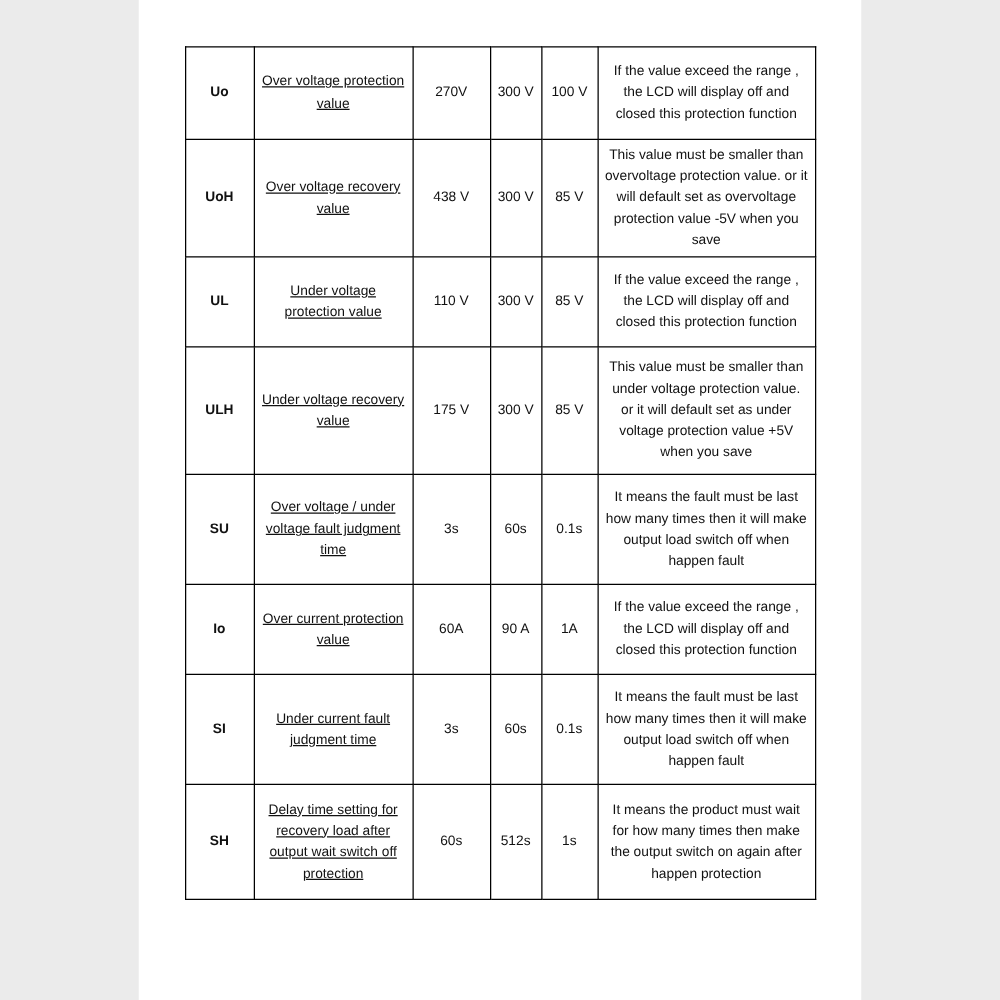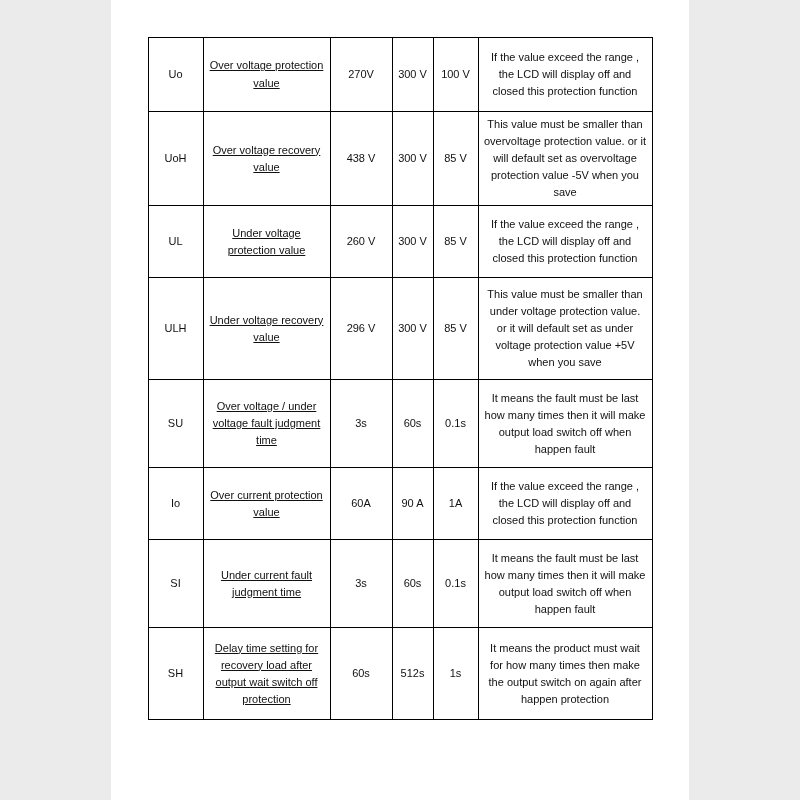--- a/index.html
+++ b/index.html
@@ -34,21 +34,21 @@
     box-sizing: border-box;
     border: 1px solid #000000;
     text-align: center;
     vertical-align: middle;
     font-size: 11px;
     line-height: 1.55;
     color: #111111;
     padding: 4px 5px;
     word-wrap: break-word;
   }
-  td.col-code  { width: 55px;  font-weight: normal; }
+  td.col-code  { width: 55px;  font-weight: bold; }
   td.col-desc  { width: 127px; text-decoration: underline; }
   td.col-v1    { width: 62px;  }
   td.col-v2    { width: 41px;  }
   td.col-v3    { width: 45px; margin-left: 25px;  }
   td.col-note  { width: 174px; }
 
   tr.r1 { height: 74px;  }
   tr.r2 { height: 92px;  }
   tr.r3 { height: 72px;  }
   tr.r4 { height: 102px; }
@@ -76,29 +76,29 @@
           <td class="col-code">UoH</td>
           <td class="col-desc">Over voltage recovery value</td>
           <td class="col-v1">438 V</td>
           <td class="col-v2">300 V</td>
           <td class="col-v3">85 V</td>
           <td class="col-note">This value must be smaller than overvoltage protection value. or it will default set as overvoltage protection value -5V when you save</td>
         </tr>
         <tr class="r3">
           <td class="col-code">UL</td>
           <td class="col-desc">Under voltage protection value</td>
-          <td class="col-v1">260 V</td>
+          <td class="col-v1">110 V</td>
           <td class="col-v2">300 V</td>
           <td class="col-v3">85 V</td>
           <td class="col-note">If the value exceed the range , the LCD will display off and closed this protection function</td>
         </tr>
         <tr class="r4">
           <td class="col-code">ULH</td>
           <td class="col-desc">Under voltage recovery value</td>
-          <td class="col-v1">296 V</td>
+          <td class="col-v1">175 V</td>
           <td class="col-v2">300 V</td>
           <td class="col-v3">85 V</td>
           <td class="col-note">This value must be smaller than under voltage protection value. or it will default set as under voltage protection value +5V when you save</td>
         </tr>
         <tr class="r5">
           <td class="col-code">SU</td>
           <td class="col-desc">Over voltage / under voltage fault judgment time</td>
           <td class="col-v1">3s</td>
           <td class="col-v2">60s</td>
           <td class="col-v3">0.1s</td>

